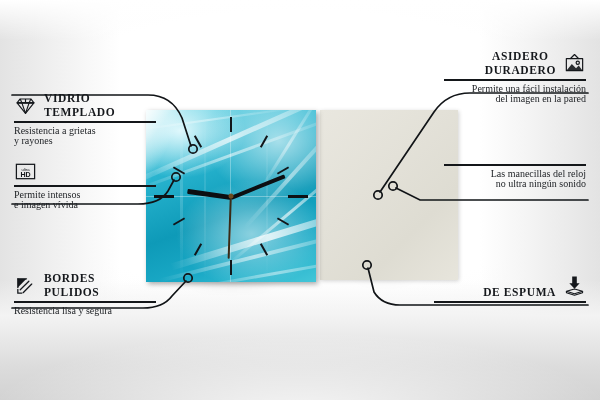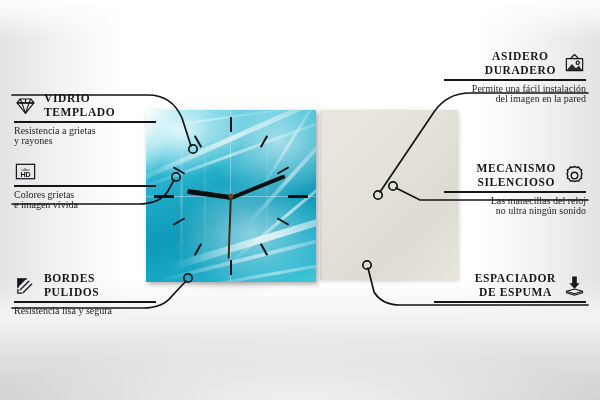--- a/index.html
+++ b/index.html
@@ -196,21 +196,21 @@
     <div class="head">
       <span class="ico">
         <svg viewBox="0 0 24 24">
           <rect x="2.5" y="4.5" width="19" height="15" fill="none" stroke="#15181c" stroke-width="1.3"></rect>
           <text x="12" y="11" font-family="Liberation Sans, sans-serif" font-size="4.4" fill="#15181c" text-anchor="middle">ultra</text>
           <text x="12" y="17.4" font-family="Liberation Sans, sans-serif" font-size="7.4" font-weight="bold" fill="#15181c" text-anchor="middle">HD</text>
         </svg>
       </span>
     </div>
     <div class="rule"></div>
-    <div class="desc">Colores grietas
+    <div class="desc">Permite intensos
 e imagen vívida</div>
   </div>
 
   <div class="feat left" style="left:14px;top:272px;width:142px;">
     <div class="head">
       <span class="ico">
         <svg viewBox="0 0 24 24">
             <g stroke="#15181c" stroke-width="1.35" fill="none" stroke-linecap="round">
           <path d="M4 5 L13 5 L4 14 Z" fill="#15181c" stroke="none"></path>
           <path d="M4 5 L13 5"></path>
@@ -246,43 +246,29 @@
         </g>
           </svg>
       </span>
     </div>
     <div class="rule"></div>
     <div class="desc">Permite una fácil instalación
 del imagen en la pared</div>
   </div>
 
   <div class="feat right" style="left:444px;top:162px;width:142px;">
-    <div class="head">
-      <span class="ttl">
-        <span>MECANISMO</span><br>
-        <span>SILENCIOSO</span>
-      </span>
-      <span class="ico">
-        <svg viewBox="0 0 24 24">
-            <g fill="none" stroke="#15181c" stroke-width="1.5">
-          <path d="M12 2.6 l2.1 1.0 2.2-.5 1.1 2.0 2.0 1.1 -.5 2.2 1.0 2.1 -1.0 2.1 .5 2.2 -2.0 1.1 -1.1 2.0 -2.2-.5 -2.1 1.0 -2.1-1.0 -2.2 .5 -1.1-2.0 -2.0-1.1 .5-2.2 -1.0-2.1 1.0-2.1 -.5-2.2 2.0-1.1 1.1-2.0 2.2 .5 Z" stroke-linejoin="round"></path>
-          <circle cx="12" cy="12" r="3.4"></circle>
-        </g>
-          </svg>
-      </span>
-    </div>
     <div class="rule"></div>
     <div class="desc">Las manecillas del reloj
 no ultra ningún sonido</div>
   </div>
 
   <div class="feat right" style="left:434px;top:272px;width:152px;">
     <div class="head">
       <span class="ttl">
-        <span>ESPACIADOR</span><br>
+        <br>
         <span>DE ESPUMA</span>
       </span>
       <span class="ico">
         <svg viewBox="0 0 24 24">
             <g stroke="#15181c" stroke-width="1.2" fill="none" stroke-linejoin="round">
           <path d="M9.6 2.5 h4.8 v7.2 h3.0 L12 15.3 L6.6 9.7 h3.0 Z" fill="#15181c" stroke="none"></path>
           <path d="M12 15.6 L3.6 18.0 L12 20.6 L20.4 18.0 Z"></path>
           <path d="M3.6 18.0 v1.6 L12 22.2 L20.4 19.6 v-1.6"></path>
         </g>
           </svg>

